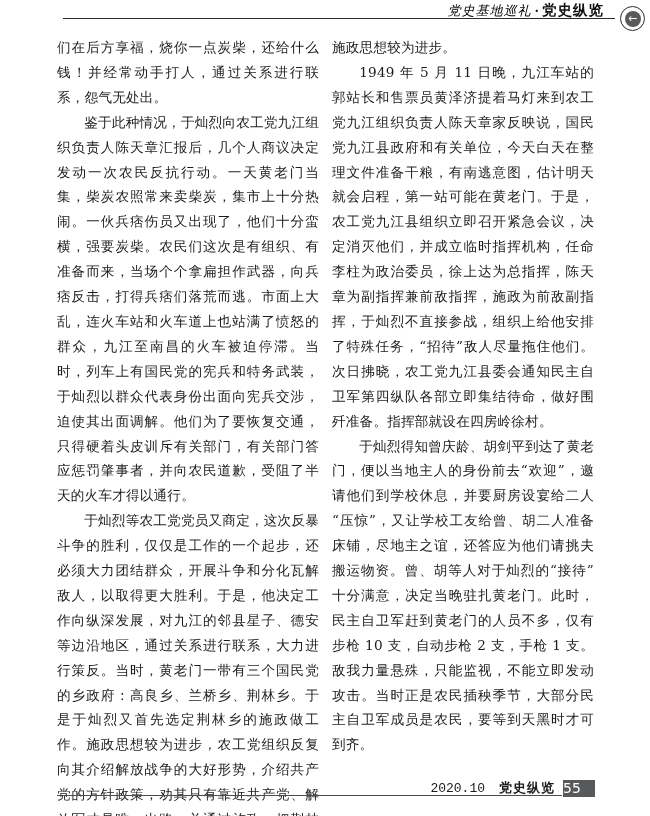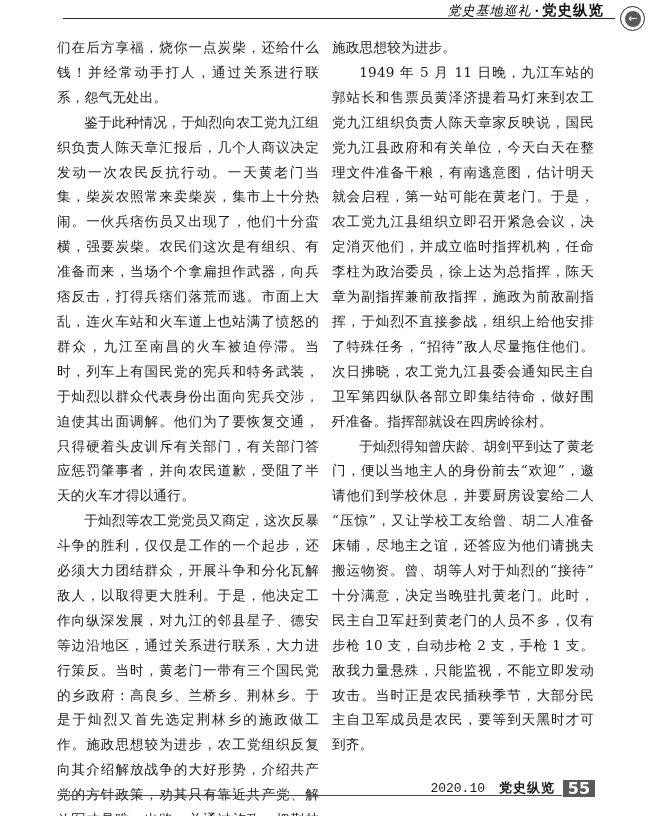--- a/index.html
+++ b/index.html
@@ -64,23 +64,22 @@
   }
   .f-issue{font-family:Liberation Mono, monospace;margin-left:28px;}
   .f-journal{
     margin-left:14px;font-weight:bold;
     font-family:"DejaVu Sans", sans-serif;letter-spacing:1px;
   }
   .page-badge{
     position:absolute;left:563px;top:780px;
     width:32px;height:17px;
     background:#58595b;color:#ffffff;
-    font-size:16px;line-height:17px;text-align:center;
+    font-size:14px;line-height:17px;text-align:left;
     font-family:"DejaVu Sans", sans-serif;
-    font-weight:bold;
   }
 </style>
 </head>
 <body>
 
 <div class="page">
 
   <div class="header-text">
     <span class="h-section">党史基地巡礼</span><span class="h-sep">·</span><span class="h-column">党史纵览</span>
   </div>

